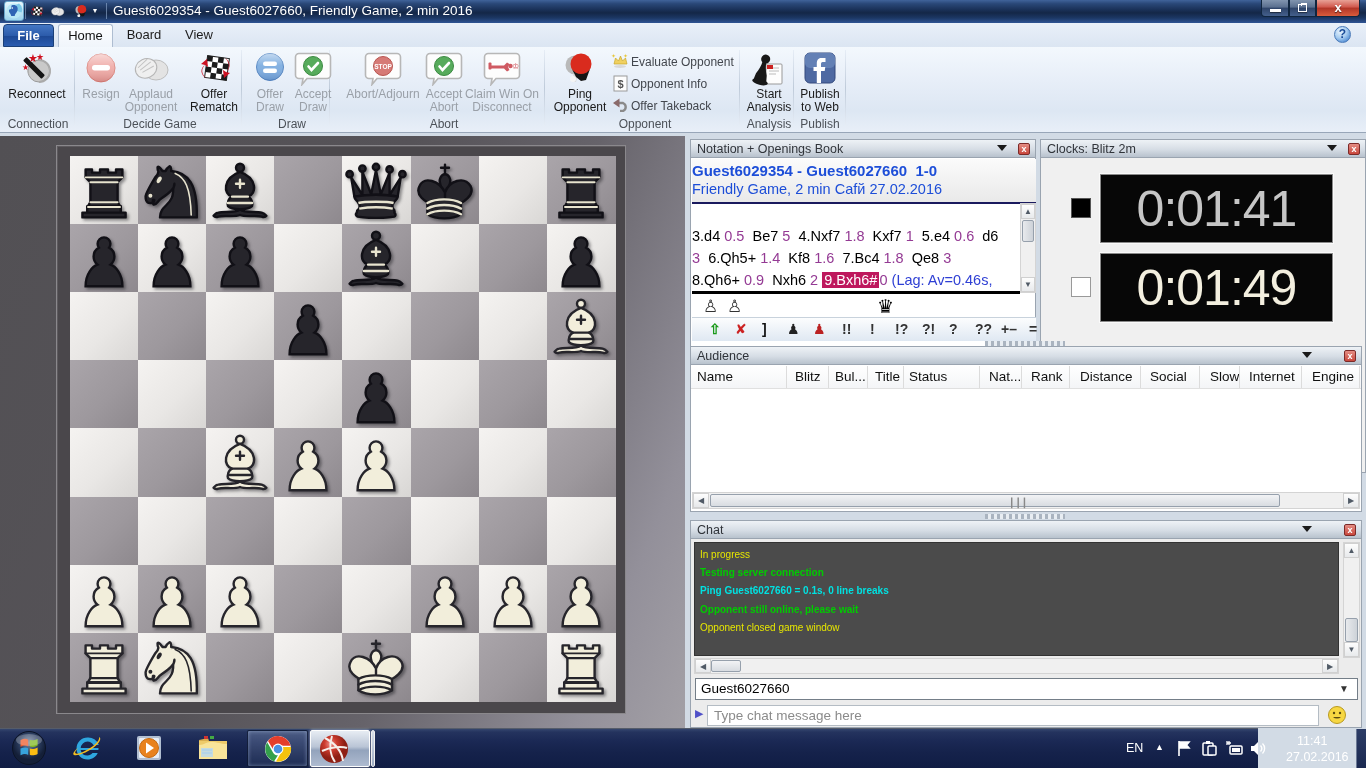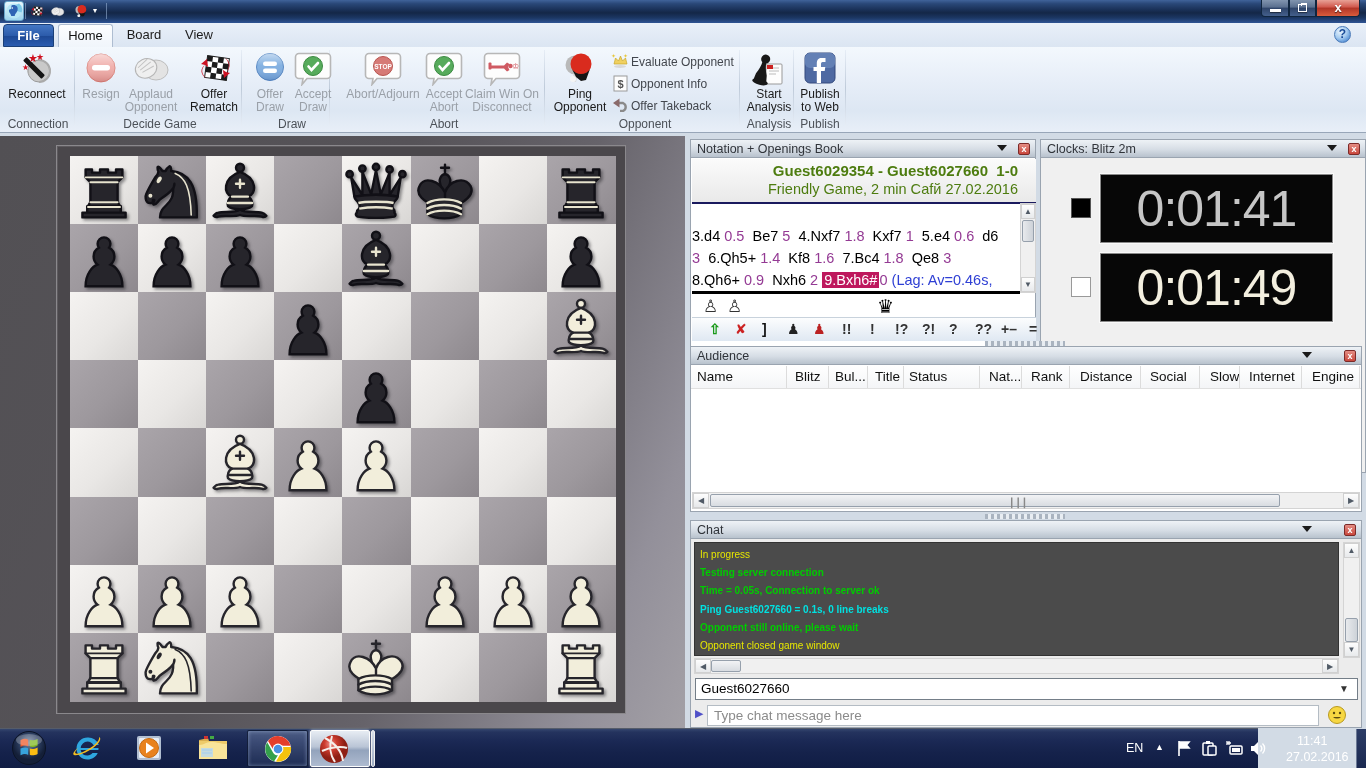--- a/index.html
+++ b/index.html
@@ -61,21 +61,21 @@
  background:linear-gradient(180deg,#eef2f6 0%,#d6dde5 55%,#b8c2cd 100%);
  border-bottom:1px solid #9aa4b0;color:#30343a;font-size:12.5px}
 .phead .ptitle{position:absolute;left:6px;top:2px}
 .parrow{position:absolute;top:5px;width:0;height:0;border-left:5px solid transparent;
  border-right:5px solid transparent;border-top:6px solid #1a1a1a}
 .pclose{position:absolute;top:3px;width:12px;height:12px;border-radius:2px;border:1px solid #7c2a28;
  background:linear-gradient(180deg,#e48d84,#c9473c);color:#fff;font-size:9px;font-weight:bold;
  text-align:center;line-height:10px}
 
 #notation{left:690px;top:6px;width:346px;height:334px}
-.gamehdr{position:absolute;left:1px;width:326px;text-align:right;color:#4d7c0f}
+.gamehdr{position:absolute;left:1px;width:326px;text-align:left;color:#1d4ed8}
 
 .mv{position:absolute;left:1px;font-size:14.5px;color:#000;white-space:nowrap}
 .pu{color:#943a94}.bl{color:#2e3fd4}
 .hl{background:#be185d;color:#fff;padding:0 2px}
 
 .sbv{position:absolute;background:#f0f0f0;border:1px solid #d4d4d4}
 .sbthumb{position:absolute;left:1px;right:1px;background:linear-gradient(90deg,#e8eaed,#cdd2d8);border:1px solid #96a0ac;border-radius:2px}
 .sbbtn{position:absolute;left:0;right:0;height:15px;background:linear-gradient(180deg,#fdfdfd,#e8eaec);border:1px solid #d0d0d0;color:#505a66;font-size:8px;text-align:center;line-height:14px}
 .sbh{position:absolute;background:#f0f0f0;border:1px solid #d4d4d4}
 .sbhbtn{position:absolute;top:0;bottom:0;width:16px;background:linear-gradient(180deg,#fdfdfd,#e6e8ea);border:1px solid #d0d0d0;color:#505a66;font-size:8px;text-align:center;line-height:14px}
@@ -260,20 +260,21 @@
       </svg></span>
 <span class="abs" style="left:74px;top:4px"><svg width="15" height="15" viewBox="0 0 36 34">
         <circle cx="13" cy="13" r="9.5" fill="#b9b9b9"></circle>
         <path d="M12 21l-2 8 4 1 2-8z" fill="#d8d8d8"></path>
         <circle cx="19" cy="12" r="10.5" fill="#d92b1e"></circle>
         <path d="M10 17 a10.5 10.5 0 0 0 18 0 l-4 11 -5 1 -5 -4z" fill="#151515"></path>
         <circle cx="11" cy="27" r="3" fill="#f4f4f4"></circle>
       </svg></span>
 <span class="abs" style="left:93px;top:6px;color:#fff;font-size:8px">▾</span>
 <div class="qsep abs" style="left:106px"></div>
+<div class="ttext abs">Guest6029354 - Guest6027660, Friendly Game, 2 min 2016</div>
 <div id="btnmin" class="winbtn abs">
       <div class="abs" style="left:8px;top:9px;width:11px;height:3px;background:#fff;box-shadow:0 1px 1px rgba(0,0,0,.5)"></div>
     </div>
 <div id="btnmax" class="winbtn abs">
       <div class="abs" style="left:8px;top:4px;width:9px;height:8px;border:1.5px solid #fff;box-shadow:0 1px 1px rgba(0,0,0,.4)"></div>
       <div class="abs" style="left:11px;top:2.5px;width:6px;height:3px;border:1.5px solid #fff;border-bottom:none"></div>
     </div>
 <div id="btnclose" class="winbtn abs">
       <span style="font-size:13px">x</span>
     </div>
@@ -706,21 +707,20 @@
 </div>
 <div id="chat" class="abs">
 <div class="phead">
         <span class="ptitle">Chat</span>
         <span class="parrow" style="right:49px"></span>
         <span class="pclose" style="right:5px">x</span>
       </div>
 <div id="chatdark">
         <div class="cy" style="padding-top:3px">In progress</div>
         <div class="cg">Testing server connection</div>
-        <div class="cg">Time = 0.05s, Connection to server ok</div>
         <div class="cc">Ping Guest6027660 = 0.1s, 0 line breaks</div>
         <div class="cg">Opponent still online, please wait</div>
         <div class="cy">Opponent closed game window</div>
       </div>
 <div class="sbv abs" style="left:652px;top:21px;width:17px;height:116px">
         <div class="sbbtn" style="top:0">▲</div>
         <div class="sbthumb" style="top:75px;height:24px"></div>
         <div class="sbbtn" style="bottom:0">▼</div>
       </div>
 <div class="sbh abs" style="left:3px;top:137px;width:645px;height:16px">

